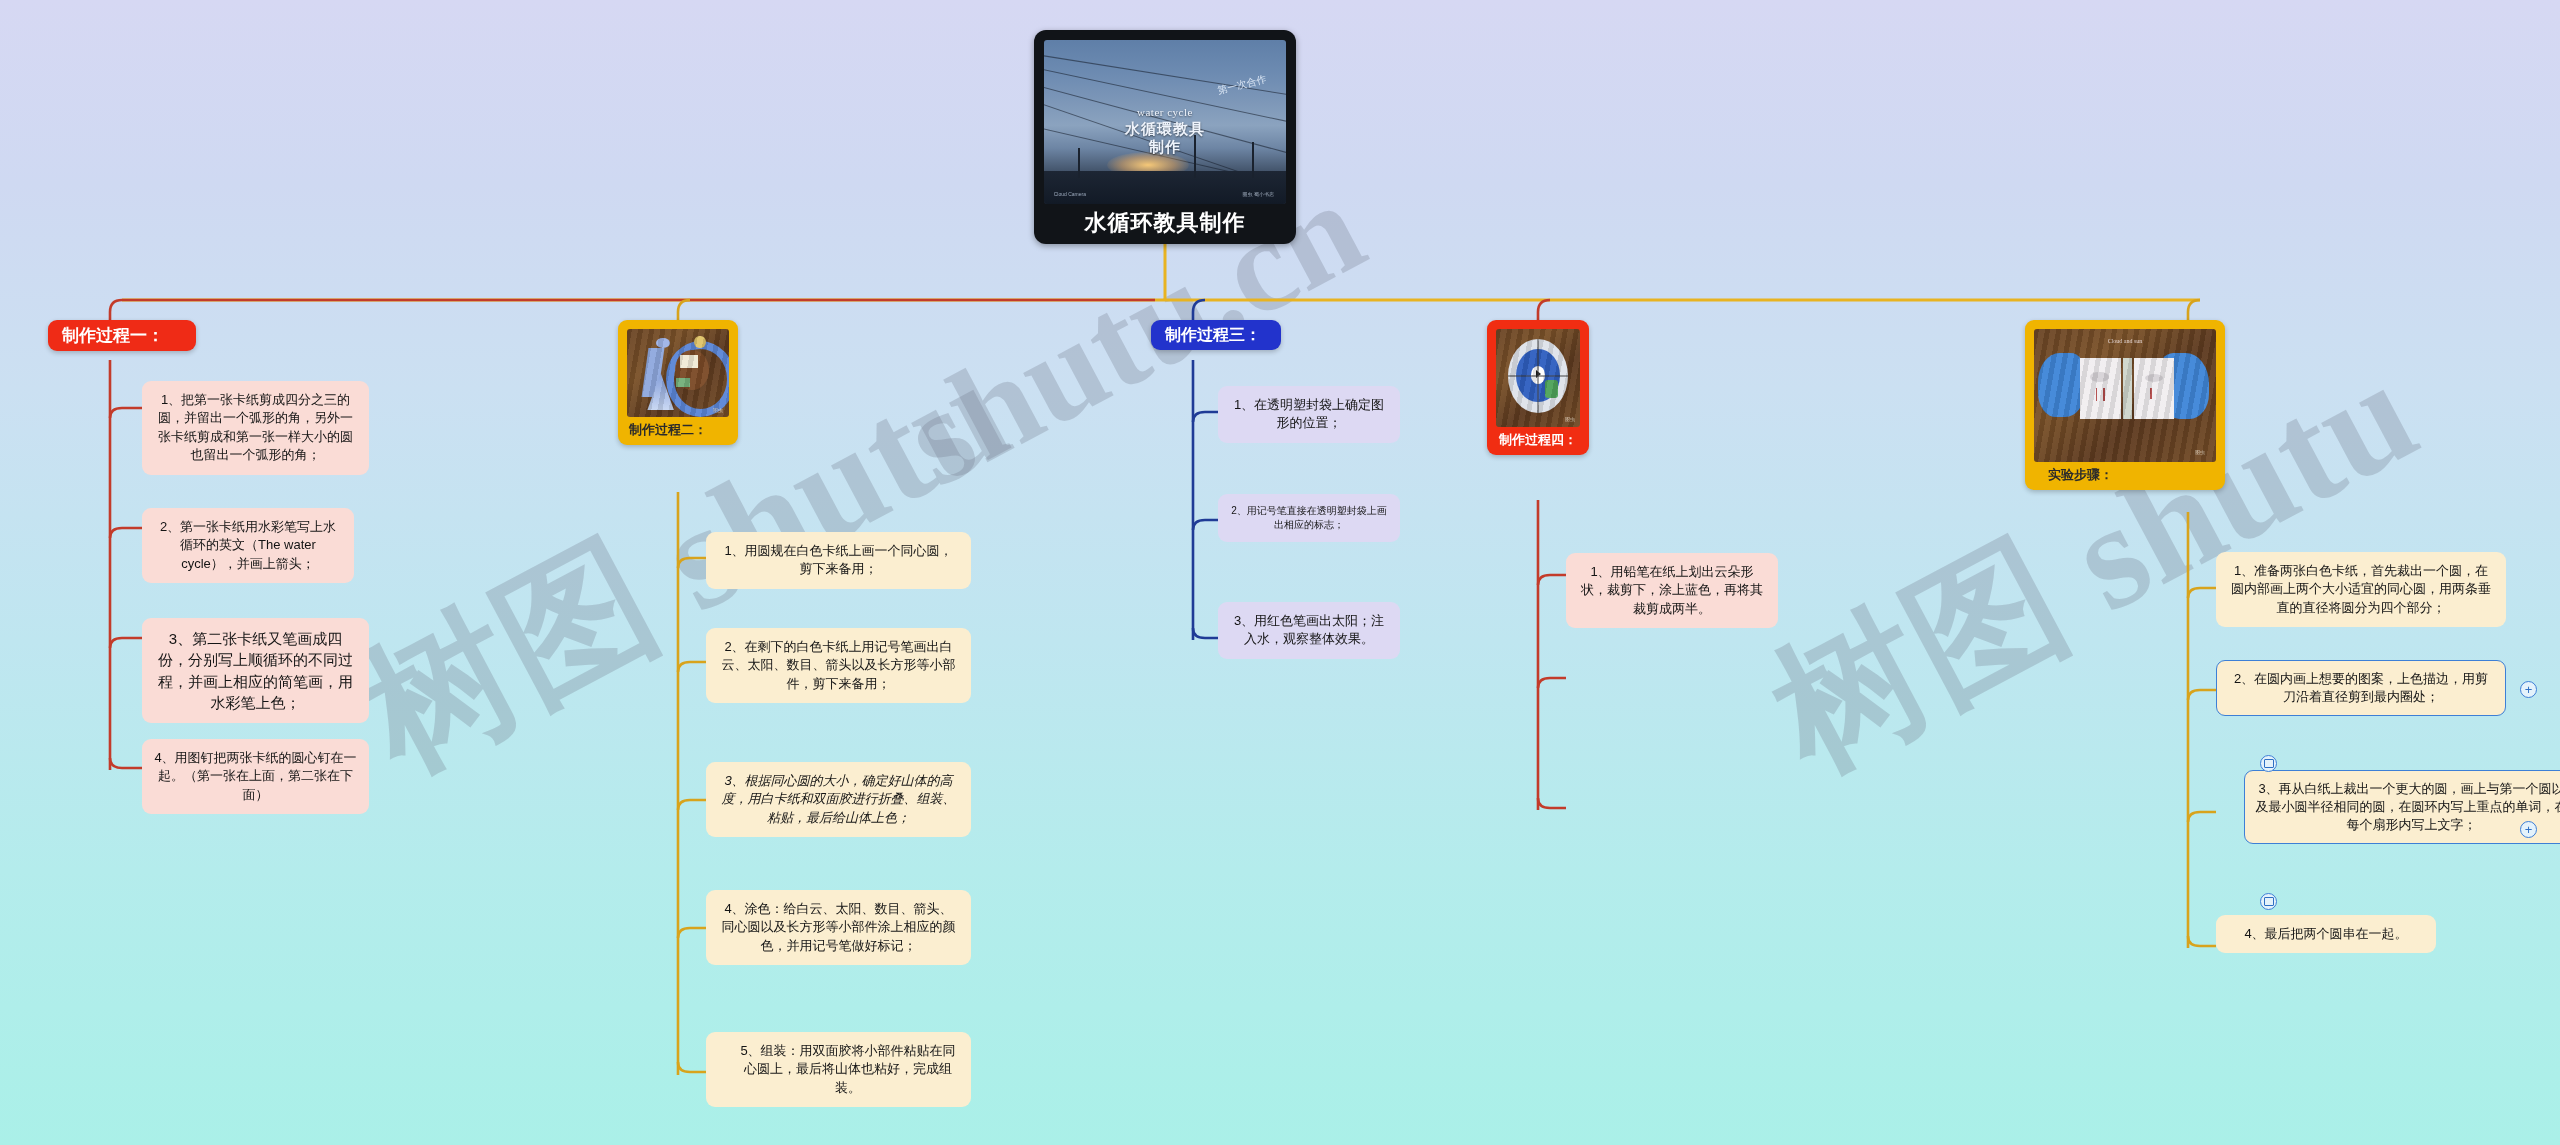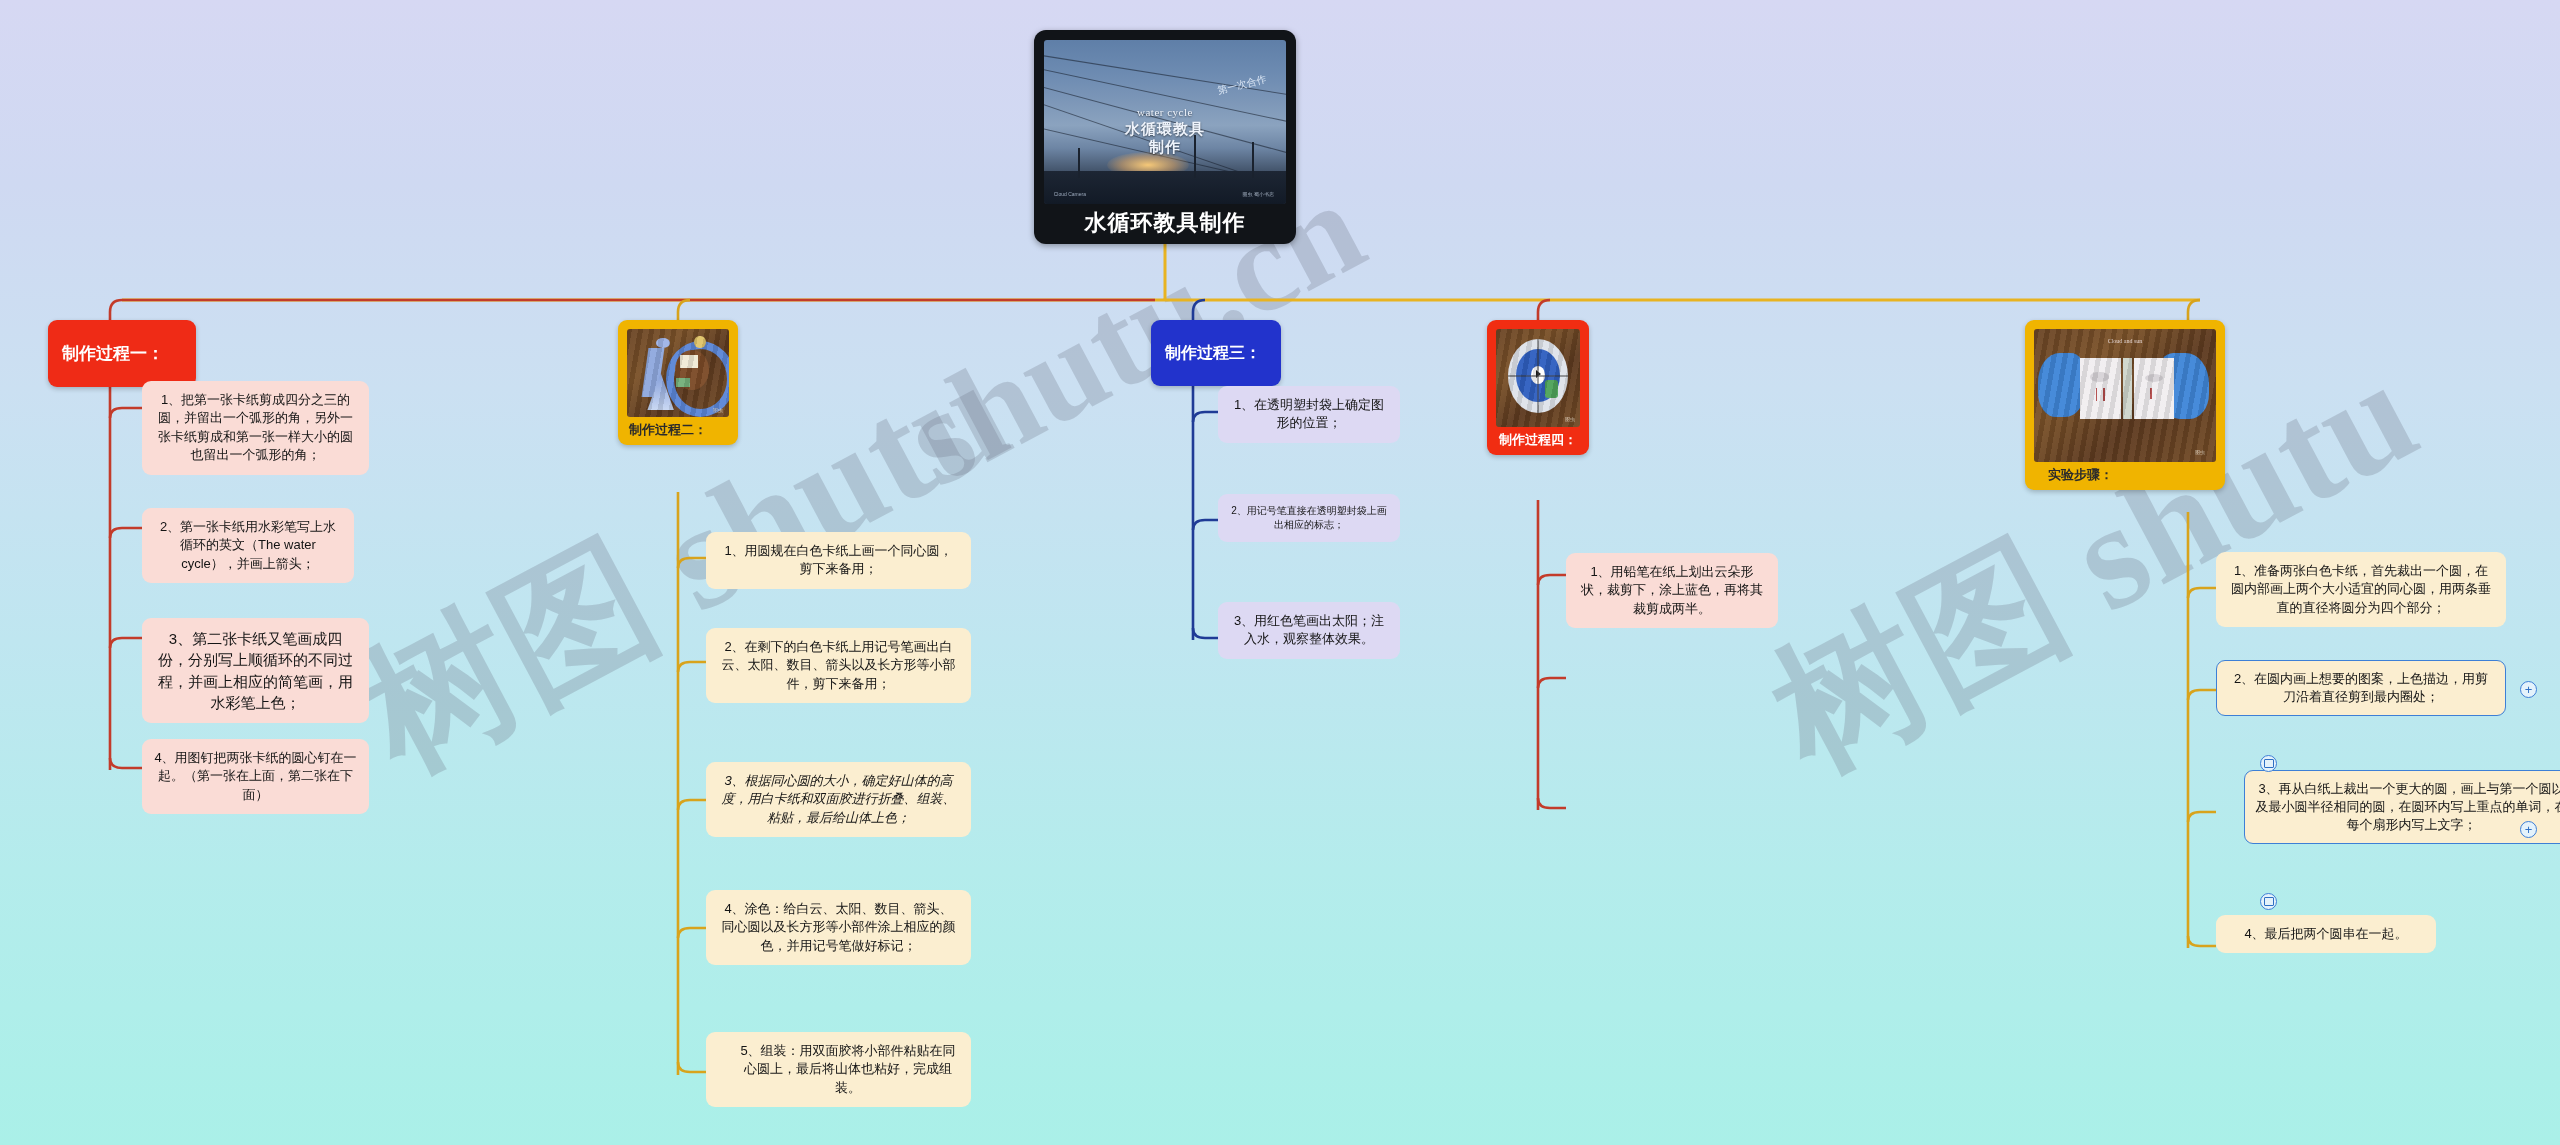--- a/index.html
+++ b/index.html
@@ -60,21 +60,21 @@
   
   .photo-wood{background:linear-gradient(135deg,#6b4526 0%,#7b5229 30%,#5d3a1f 60%,#744c27 100%);position:relative;overflow:hidden;}
   .photo-wood::after{content:"";position:absolute;inset:0;
     background:repeating-linear-gradient(100deg,rgba(0,0,0,.10) 0 5px,rgba(255,255,255,.045) 5px 11px);}
   .pw-ring{position:absolute;border-radius:50%;}
   .pw-sig{position:absolute;right:6%;bottom:5%;font-size:5px;color:#e8dcc8;opacity:.85;}
 
   
   .hdr{border-radius:9px;display:flex;flex-direction:column;box-shadow:0 2px 5px rgba(0,0,0,.22);}
   .hdr .label{font-weight:700;line-height:1.25;}
-  .hdr.simple{padding:23px 14px;}
+  .hdr.simple{padding:5px 14px;}
   .hdr.withimg{padding:9px 9px 7px 9px;align-items:center;gap:5px;}
 
   .hdr-red{background:#ef2b16;}
   .hdr-red .label{color:#ffffff;}
   .hdr-blue{background:#2233cc;}
   .hdr-blue .label{color:#ffffff;}
   .hdr-yellow{background:#f0b400;}
   .hdr-yellow .label{color:#2b2b2b;}
   .hdr-red2{background:#f12d12;}
   .hdr-red2 .label{color:#ffffff;text-align:center;}

